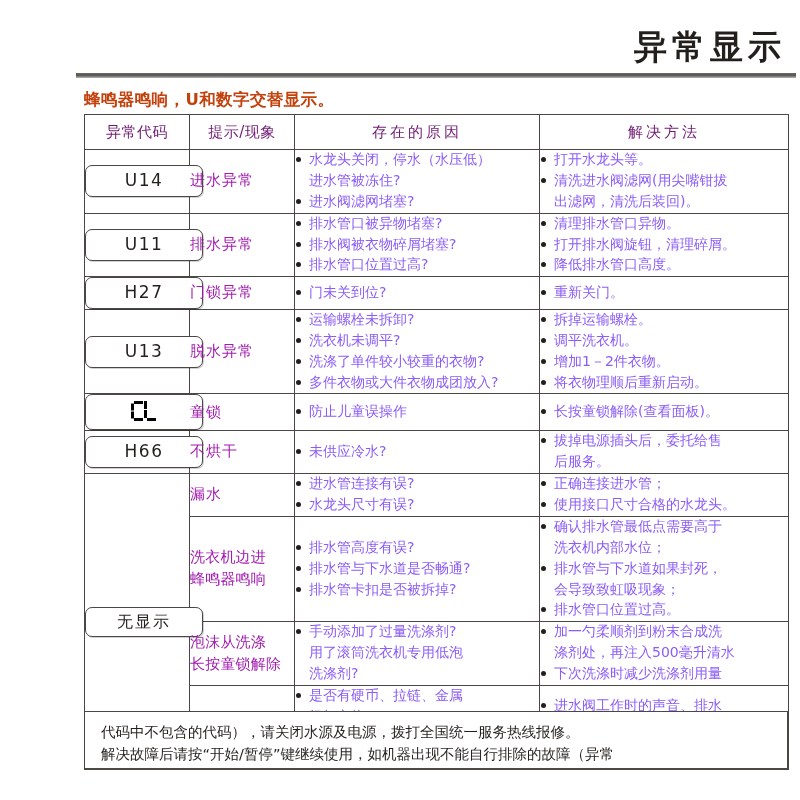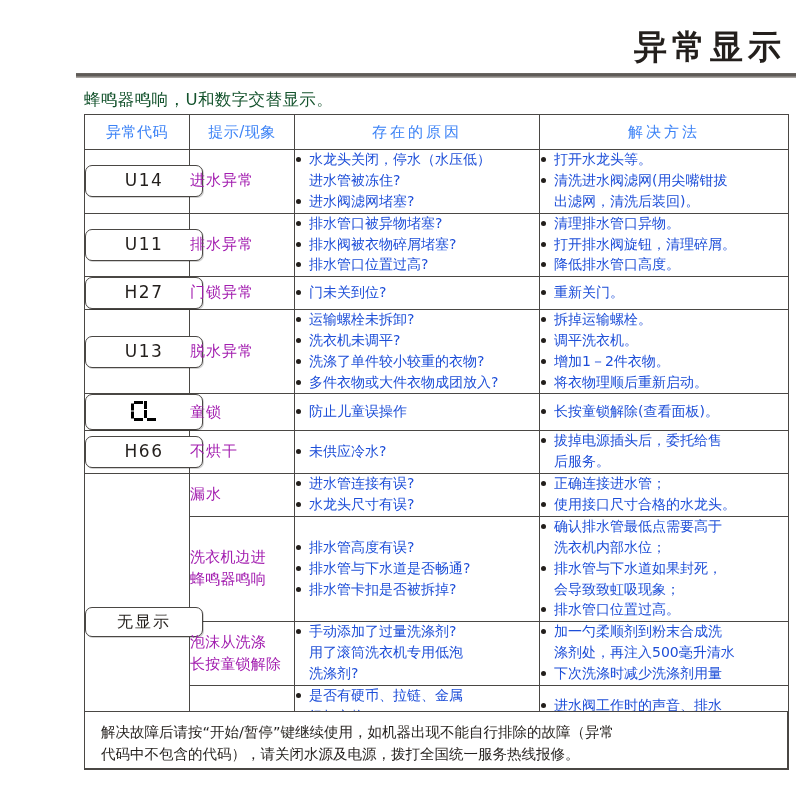--- a/index.html
+++ b/index.html
@@ -51,23 +51,23 @@
     height: 5px;
     background: linear-gradient(to bottom, #6e6a66 0%, #56524f 45%, #b9b5b1 100%);
   }
 
   
   .subtitle {
     position: absolute;
     left: 48px;
     top: 89px;
     font-size: 16.5px;
-    font-weight: 400;
+    font-weight: 700;
     letter-spacing: 0.4px;
-    color: #14532d;
+    color: #c2410c;
     white-space: nowrap;
   }
 
   
   .tbl-wrap {
     position: absolute;
     left: 48px;
     top: 114px;
     width: 704px;
   }
@@ -87,21 +87,21 @@
   .col-sym    { width: 105px; }
   .col-cause  { width: 245px; }
   .col-fix    { width: 249px; }
 
   thead th {
     height: 34px;
     font-size: 15px;
     font-weight: 400;
     text-align: center;
     letter-spacing: 0.5px;
-    color: #3b82f6;
+    color: #701a75;
   }
   thead th.wide { letter-spacing: 3px; }
 
   td.code-cell {
     text-align: center;
     padding: 6px 4px;
   }
   .code-badge {
     display: inline-block;
     min-width: 72px;
@@ -140,21 +140,21 @@
     padding: 6px 5px;
     line-height: 1.45;
     color: #a21caf;
   }
   td.sym-cell.tight { letter-spacing: 0.2px; }
 
   td.list-cell {
     padding: 7px 7px 7px 9px;
     font-size: 14px;
     line-height: 1.42;
-    color: #1d4ed8;
+    color: #8b5cf6;
   }
   ul.bullets {
     list-style: none;
     margin: 0;
     padding: 0;
   }
   ul.bullets li {
     position: relative;
     padding-left: 14px;
     margin: 0 0 1px 0;
@@ -422,17 +422,17 @@
                 <li class="nob">泵工作时气水混合的声音，</li>
                 <li class="nob">属于正常现象。</li>
               </ul>
             </td>
           </tr>
         </tbody>
     </table>
   </div>
 
   <div class="note-box">
+    <div>代码中不包含的代码），请关闭水源及电源，拨打全国统一服务热线报修。</div>
     <div>解决故障后请按“开始/暂停”键继续使用，如机器出现不能自行排除的故障（异常</div>
-    <div>代码中不包含的代码），请关闭水源及电源，拨打全国统一服务热线报修。</div>
   </div>
 
 </div>
 
 </body></html>

